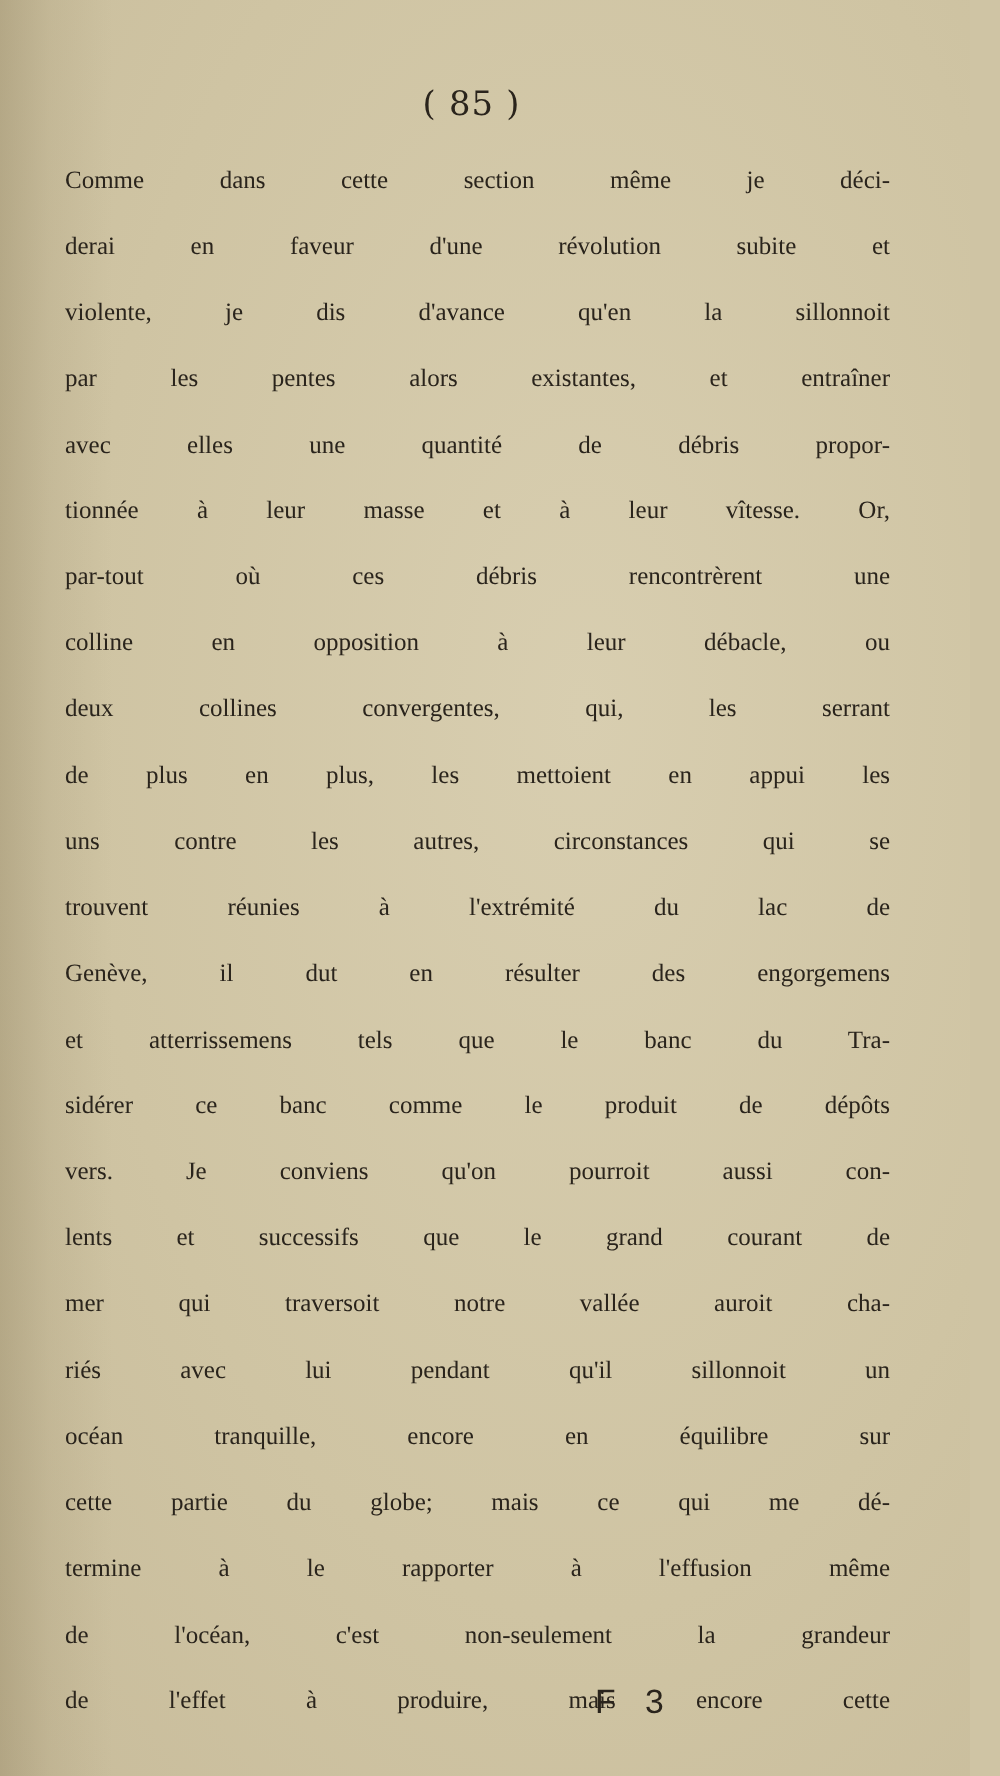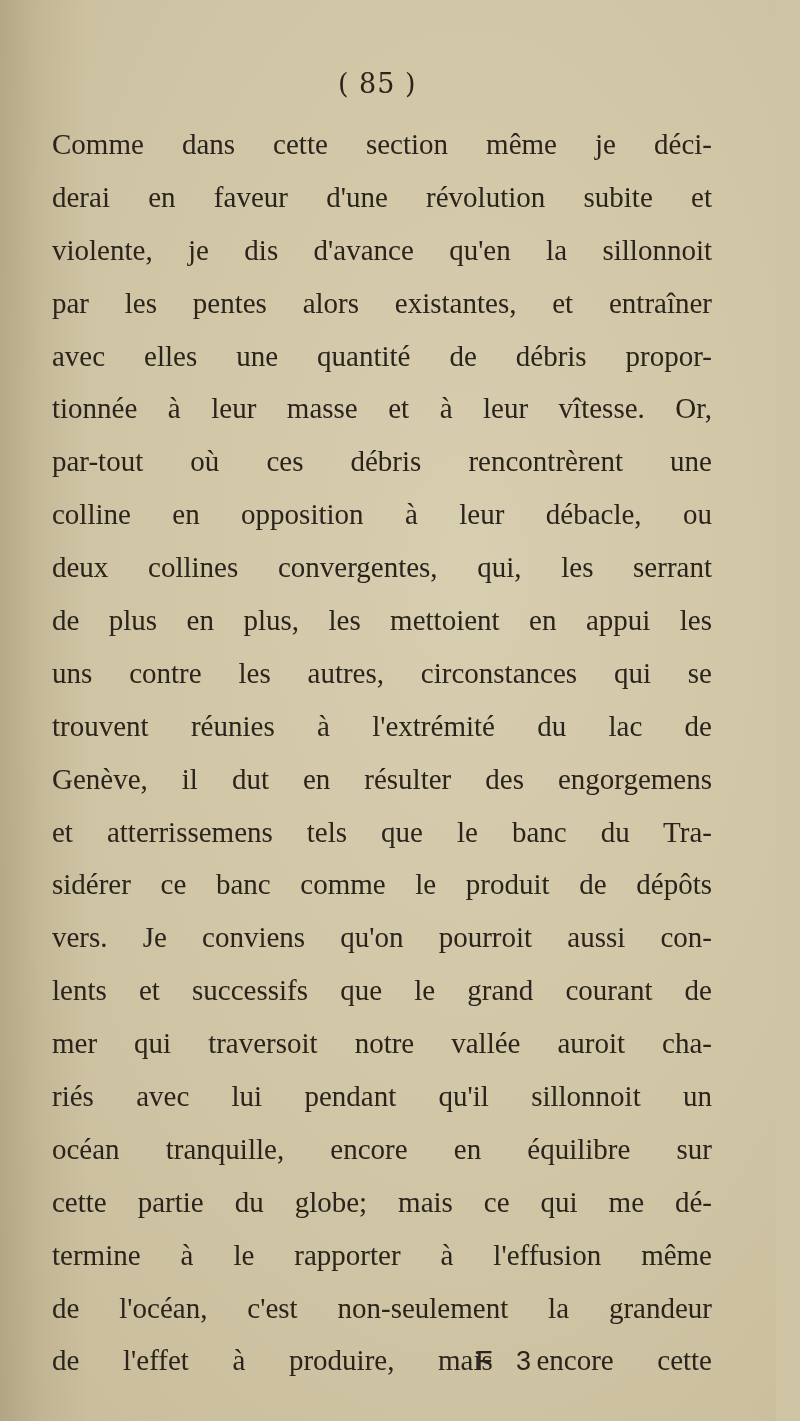--- a/index.html
+++ b/index.html
@@ -39,21 +39,21 @@
     .body-text {
       position: absolute;
       top: 118px;
       left: 52px;
       width: 660px;
     }
     .line {
       display: block;
       height: 52.9px;
       line-height: 52.9px;
-      font-size: 29px;
+      font-size: 20px;
       white-space: nowrap;
       text-align: justify;
       text-align-last: justify;
       font-family: "Liberation Serif", "DejaVu Serif", serif;
       transform: scaleX(1.0);
     }
     .signature {
       position: absolute;
       top: 1346px;
       left: 476px;

